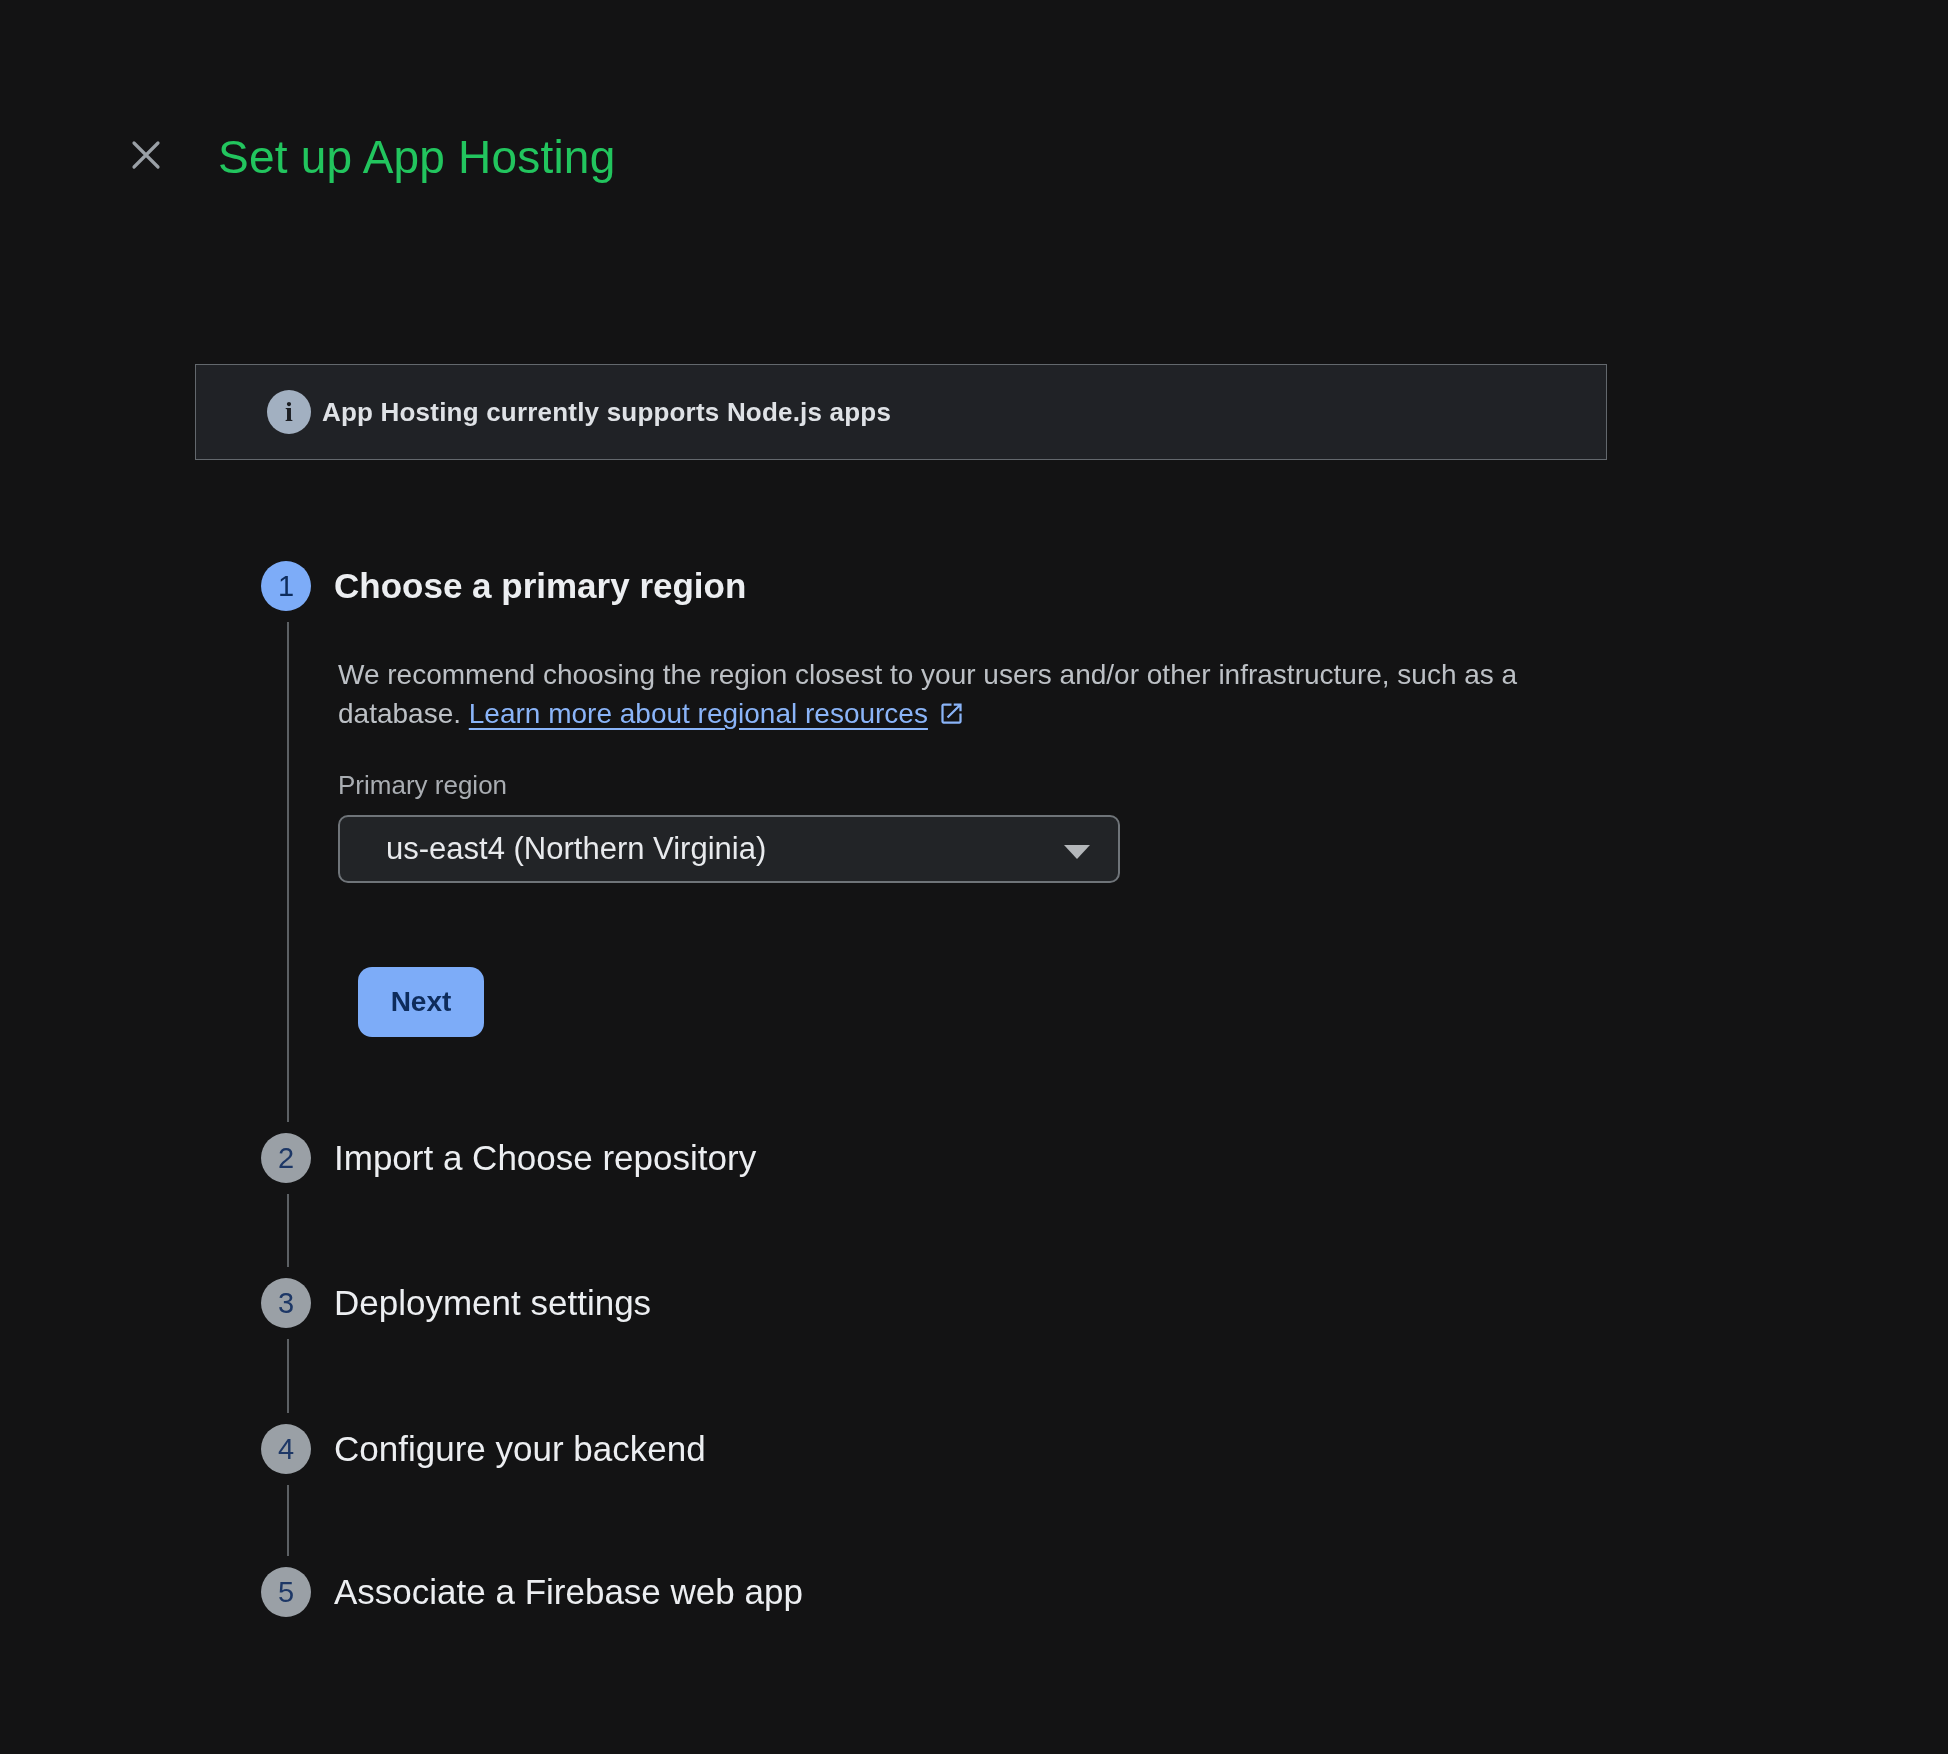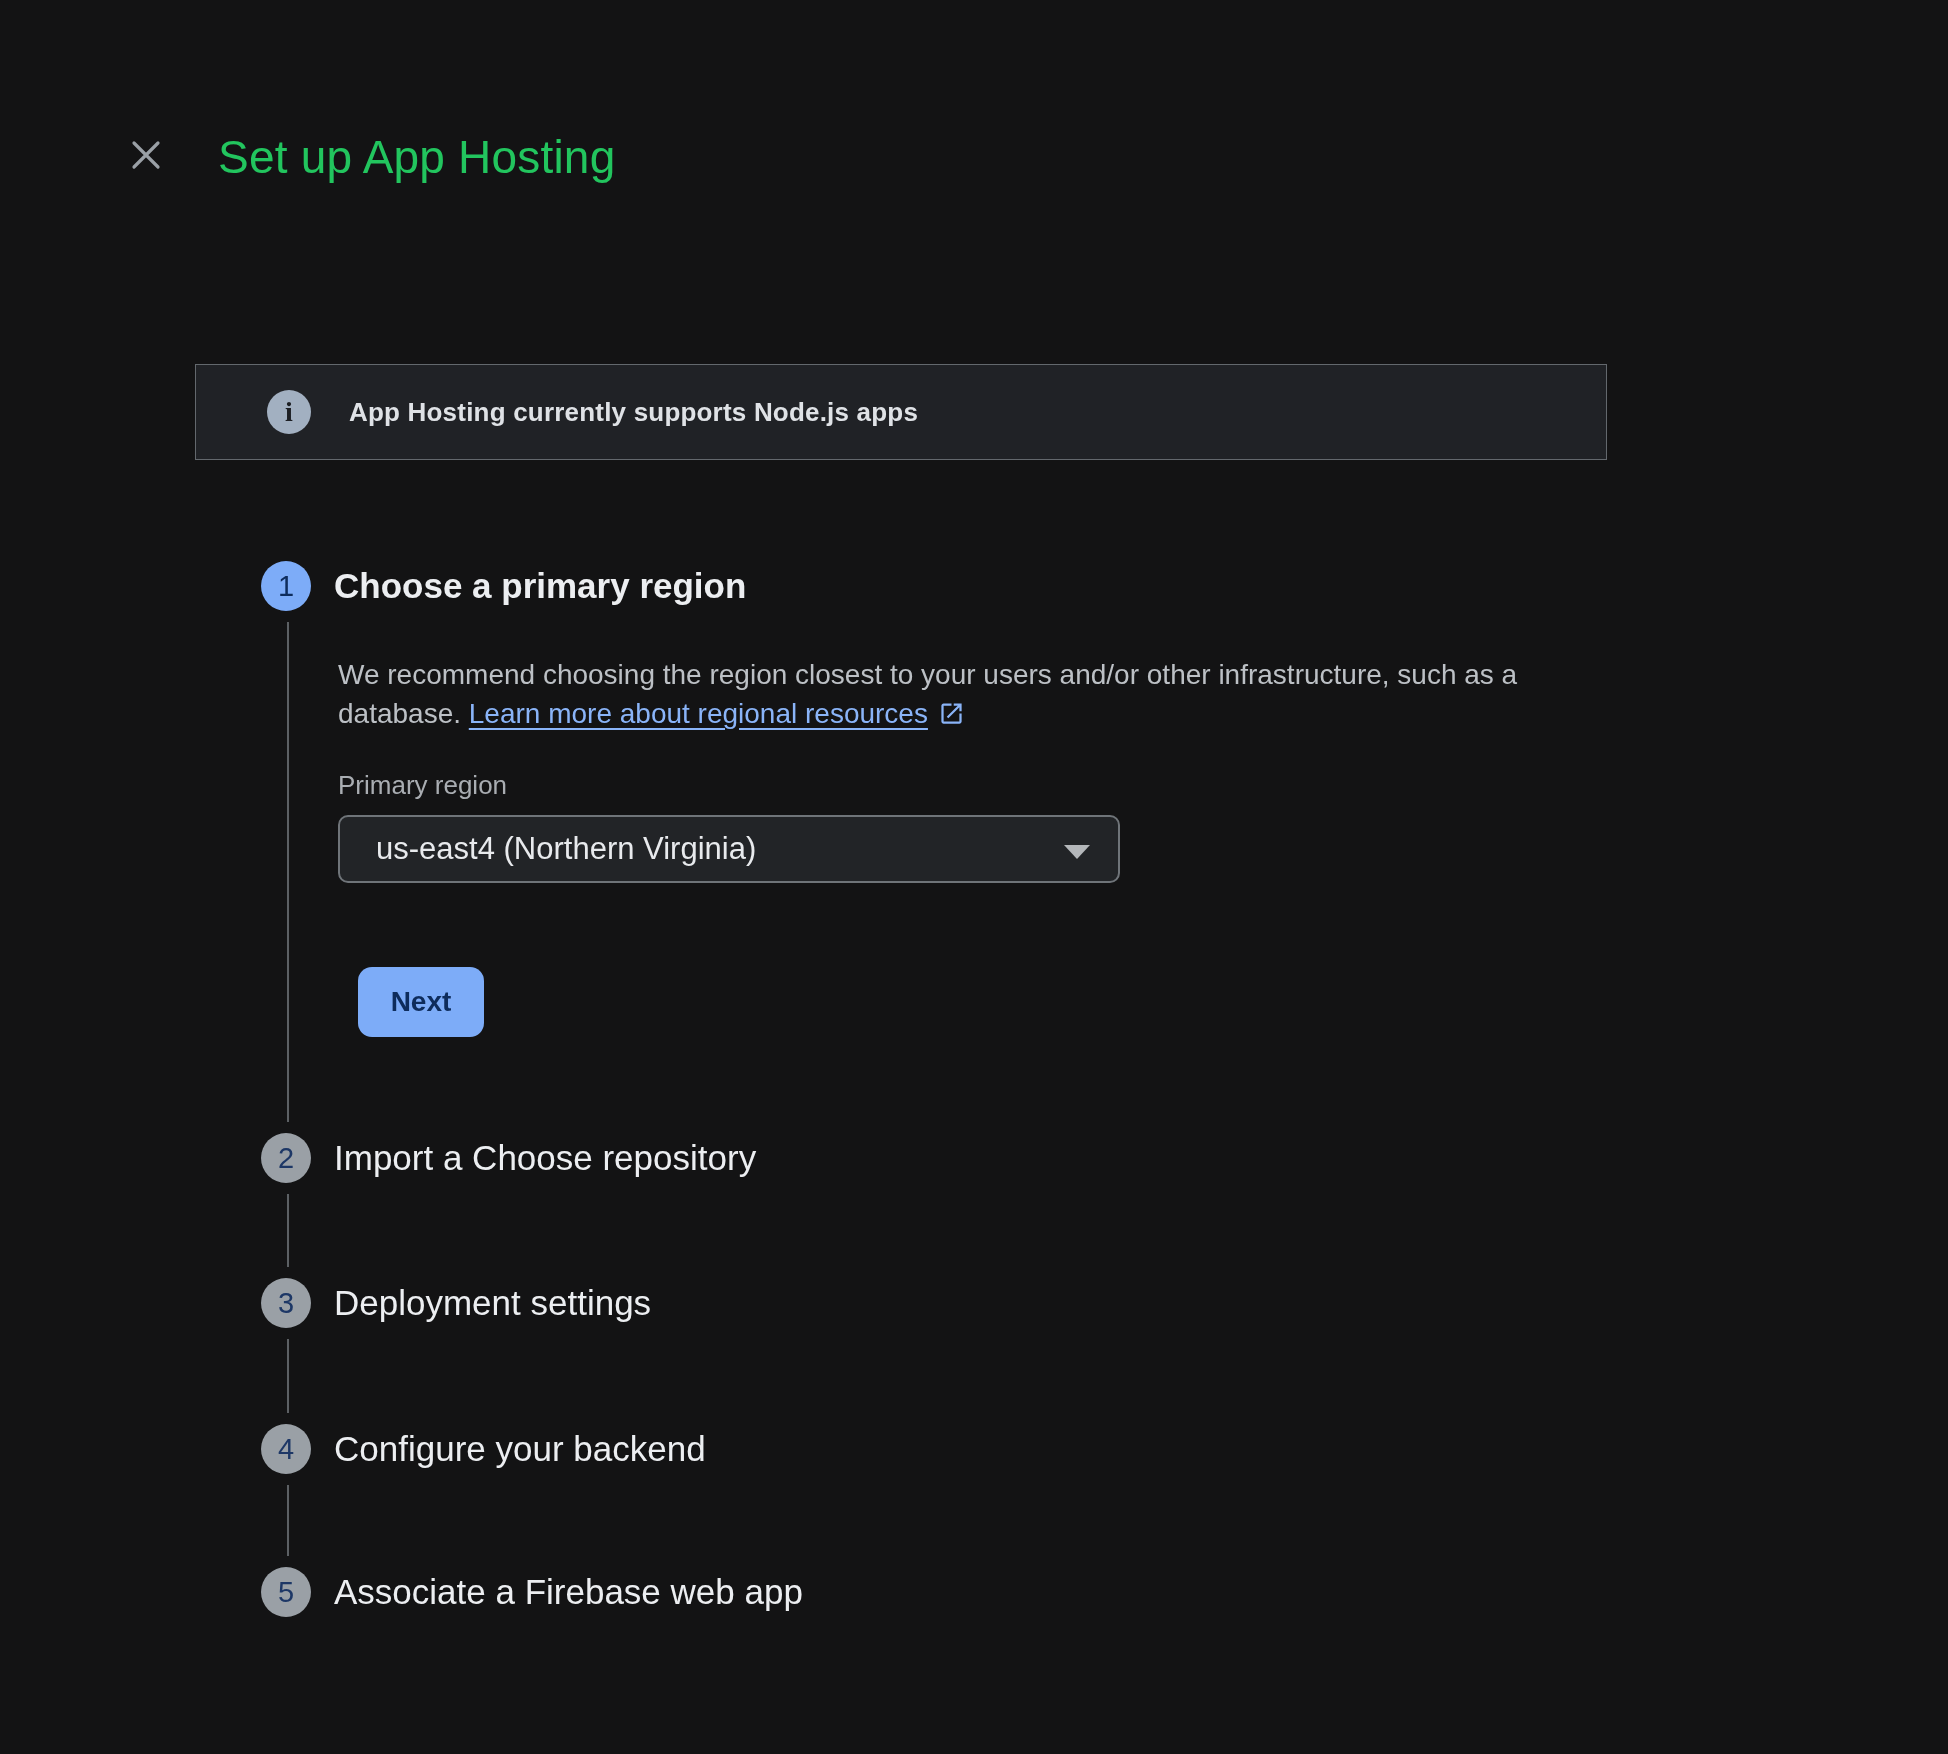--- a/index.html
+++ b/index.html
@@ -42,21 +42,21 @@
   .info-icon {
     width: 44px; height: 44px; flex: 0 0 44px;
     border-radius: 50%;
     background: #a2b0c1;
     color: #1d1f23;
     font-size: 28px; font-weight: 700;
     display: flex; align-items: center; justify-content: center;
     font-family: "Liberation Serif", serif;
   }
   .info-banner-text {
-    margin-left: 38px;
+    margin-left: 11px;
     font-size: 26px; font-weight: 600;
     color: #dfe2e6; letter-spacing: 0.2px;
   }
 
   
   .step-circle {
     position: absolute; left: 261px;
     width: 50px; height: 50px; border-radius: 50%;
     display: flex; align-items: center; justify-content: center;
     font-size: 29px;
@@ -96,21 +96,21 @@
   }
 
   .region-select {
     position: absolute; left: 338px; top: 815px;
     width: 782px; height: 68px;
     box-sizing: border-box;
     background: #222427;
     border: 2px solid #6f7479;
     border-radius: 10px;
     display: flex; align-items: center;
-    padding: 0 36px;
+    padding: 0 46px;
     font-size: 31px; color: #e8eaed;
     cursor: pointer;
   }
   .select-caret {
     position: absolute; right: 28px; top: 28px;
     width: 0; height: 0;
     border-left: 13px solid transparent;
     border-right: 13px solid transparent;
     border-top: 14px solid #b4b7ba;
   }

